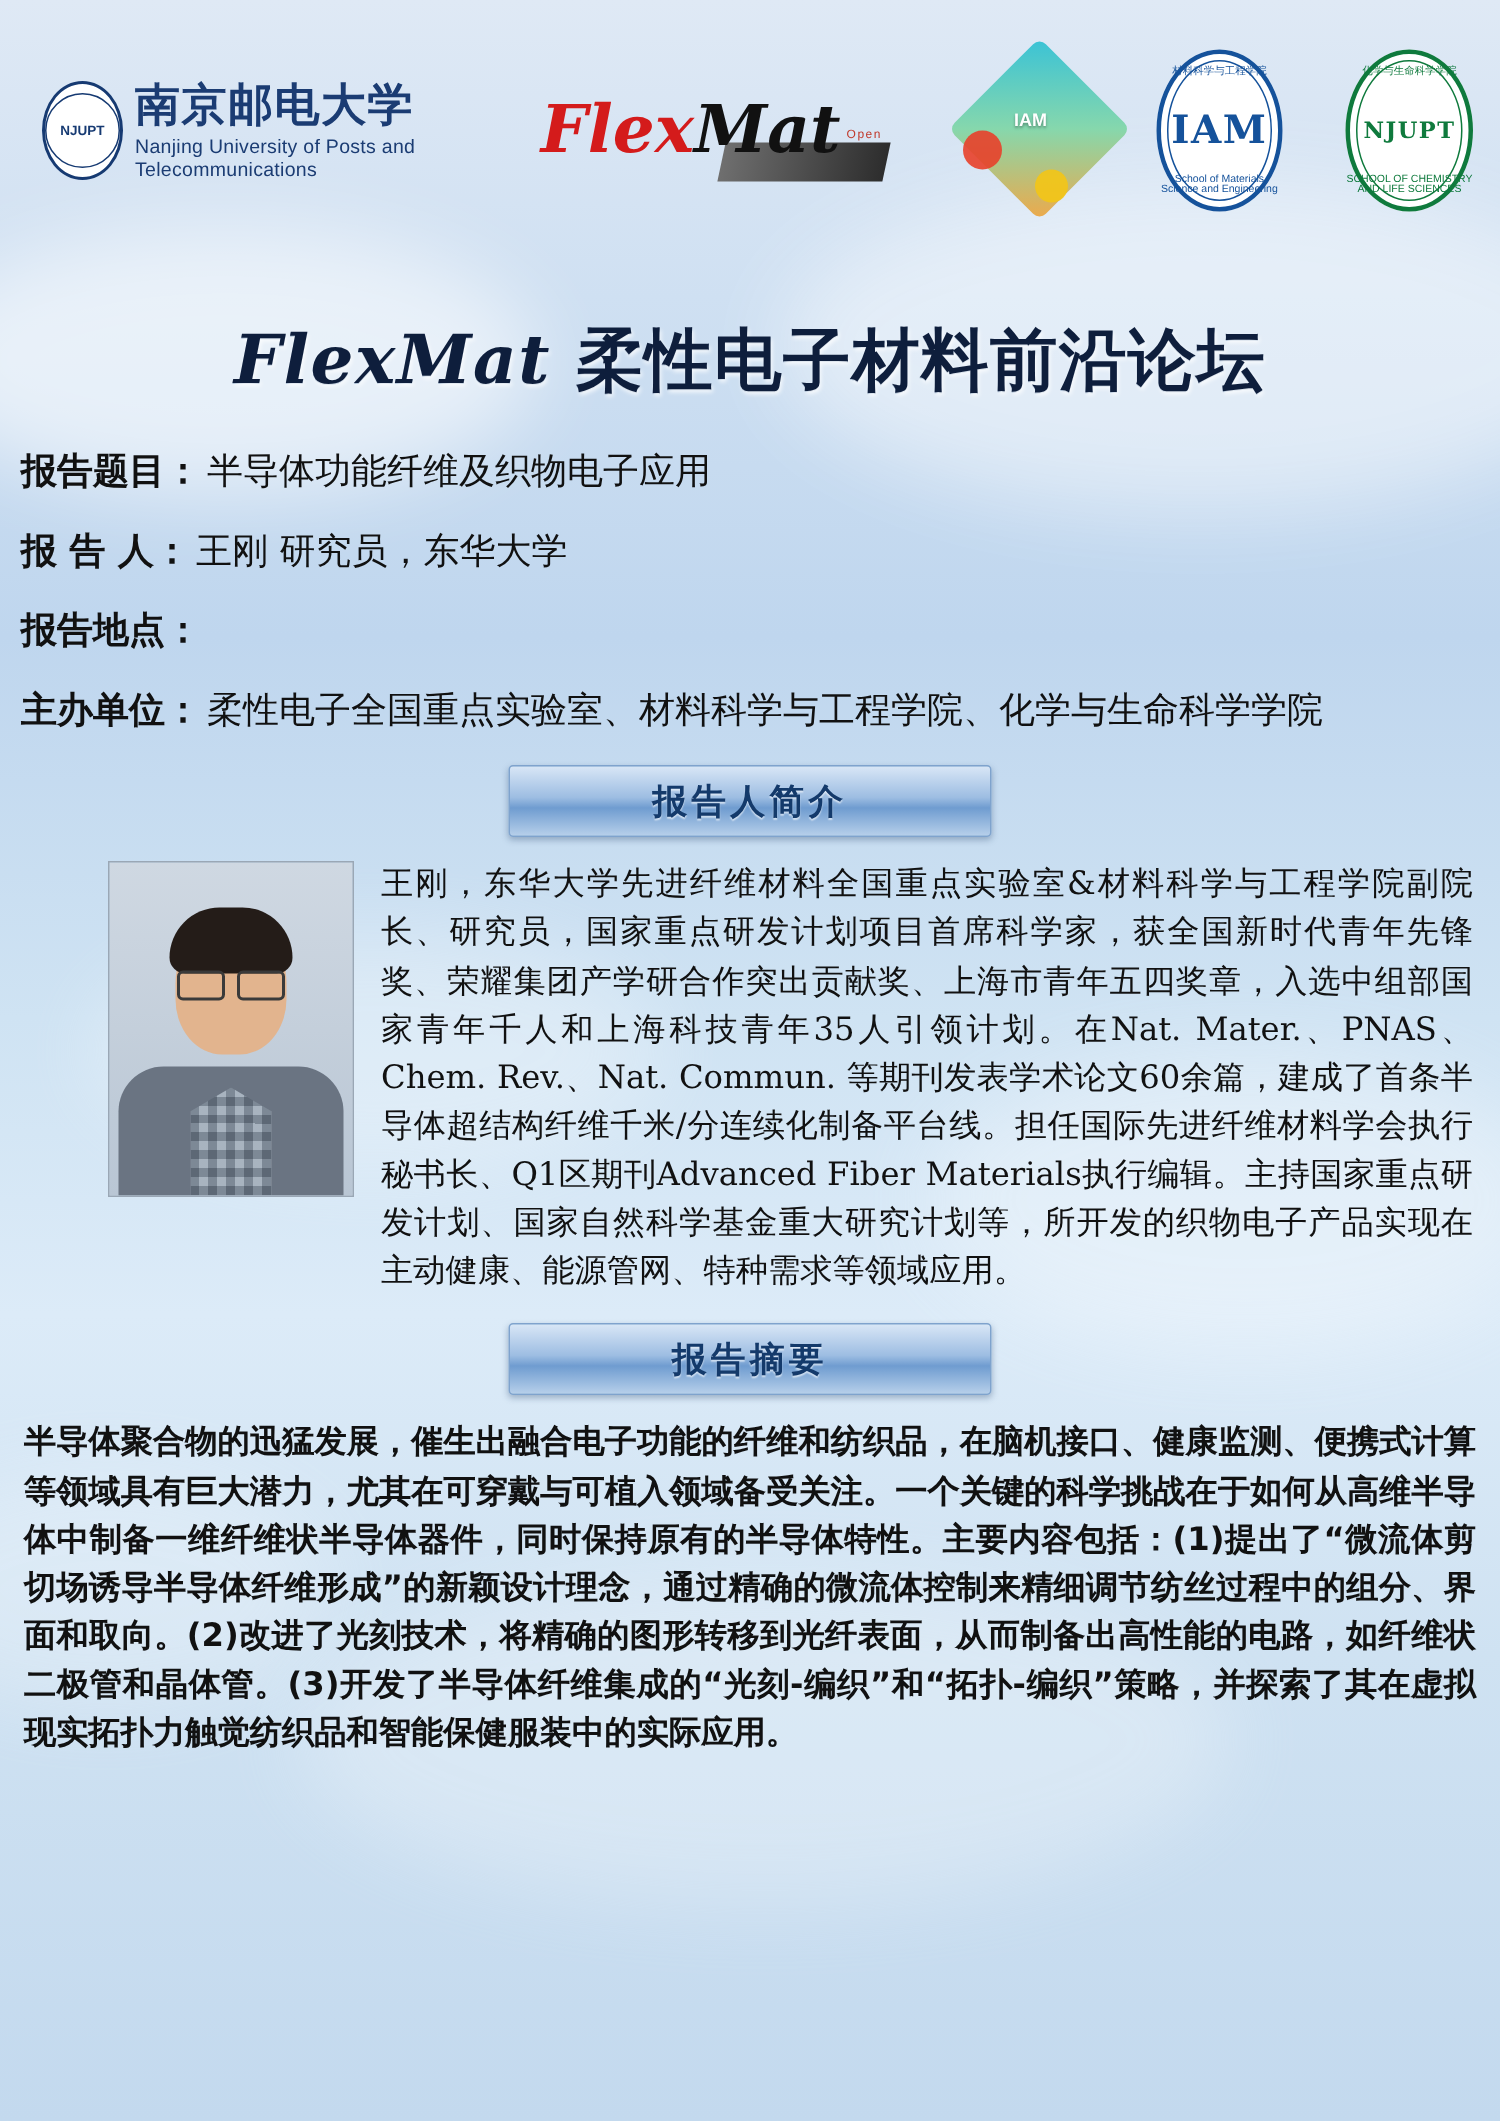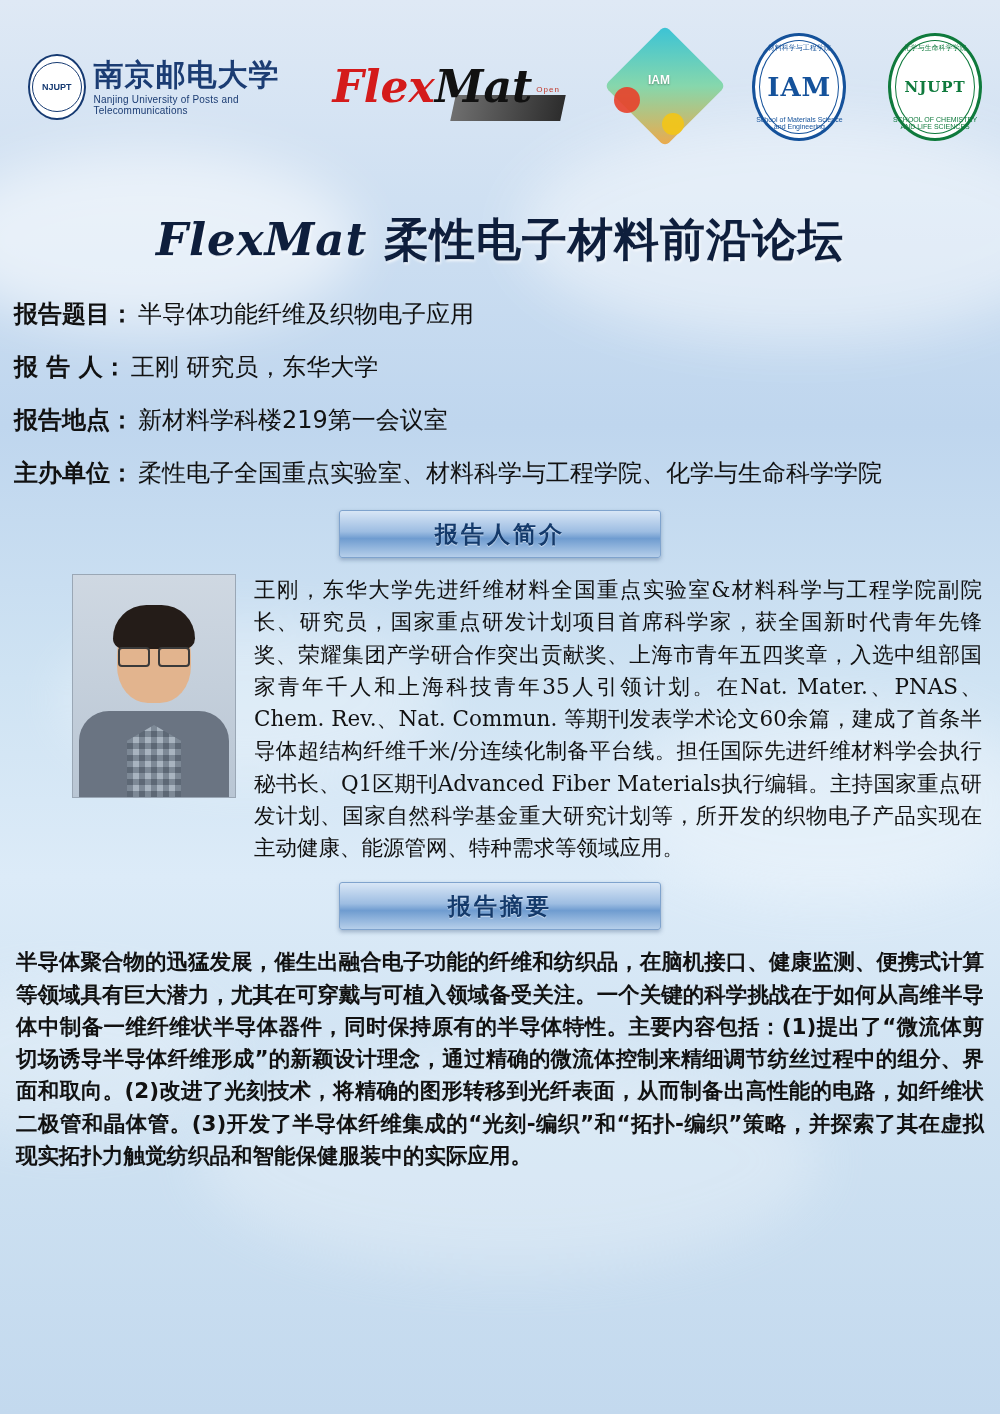--- a/index.html
+++ b/index.html
@@ -59,21 +59,21 @@
   }
   .njupt-name-cn {
     font-family: "DejaVu Serif", serif;
     font-weight: bold;
     font-size: 30px;
     color: #1b3c73;
     letter-spacing: 1px;
     line-height: 1.1;
   }
   .njupt-name-en {
-    font-size: 10px;
+    font-size: 13px;
     color: #1b3c73;
     letter-spacing: .2px;
     margin-top: 3px;
   }
 
   .flexmat-logo { margin-left: 16px; position: relative; }
   .flexmat-word {
     font-family: "DejaVu Serif", serif;
     font-style: italic;
     font-weight: bold;
@@ -337,21 +337,20 @@
     <div class="info-row">
       <span class="info-label">报告题目：</span>
       <span class="info-value">半导体功能纤维及织物电子应用</span>
     </div>
     <div class="info-row">
       <span class="info-label">报 告 人：</span>
       <span class="info-value">王刚 研究员，东华大学</span>
     </div>
     <div class="info-row">
       <span class="info-label">报告地点：</span>
-      <span class="info-value">新材料学科楼219第一会议室</span>
     </div>
     <div class="info-row">
       <span class="info-label">主办单位：</span>
       <span class="info-value">柔性电子全国重点实验室、材料科学与工程学院、化学与生命科学学院</span>
     </div>
   </div>
 
   <div class="banner-wrap">
     <div class="banner">报告人简介</div>
   </div>

